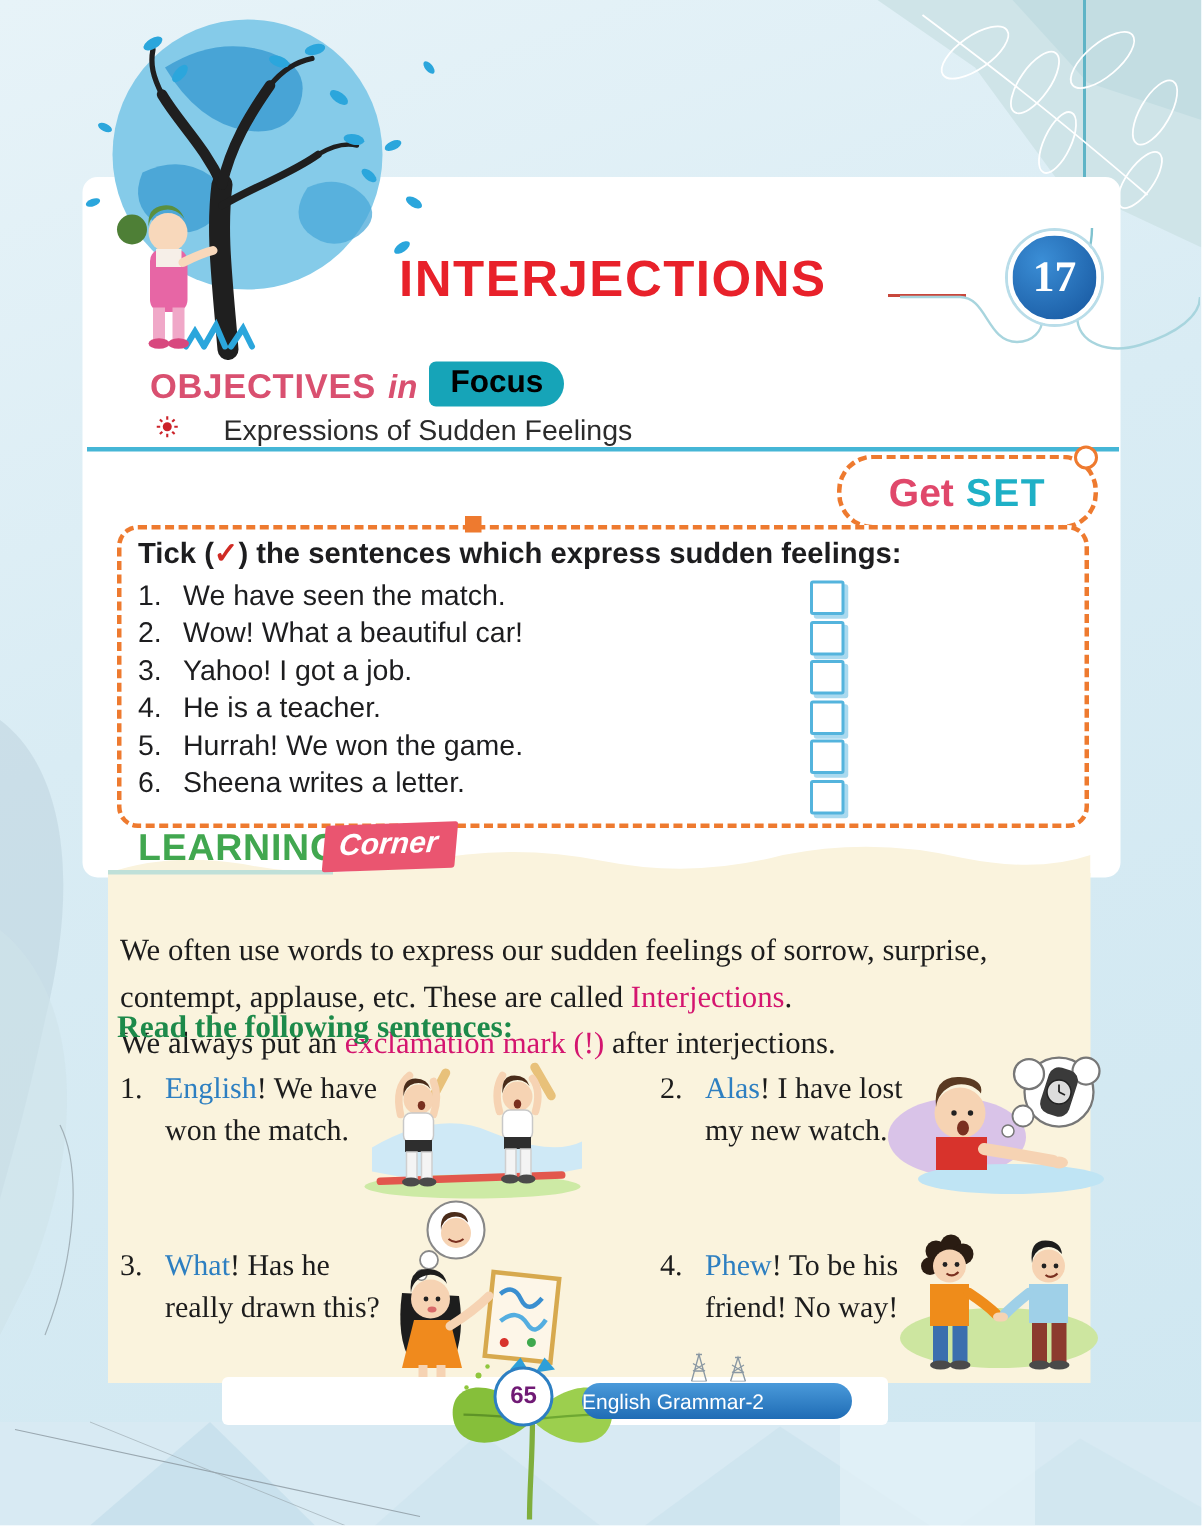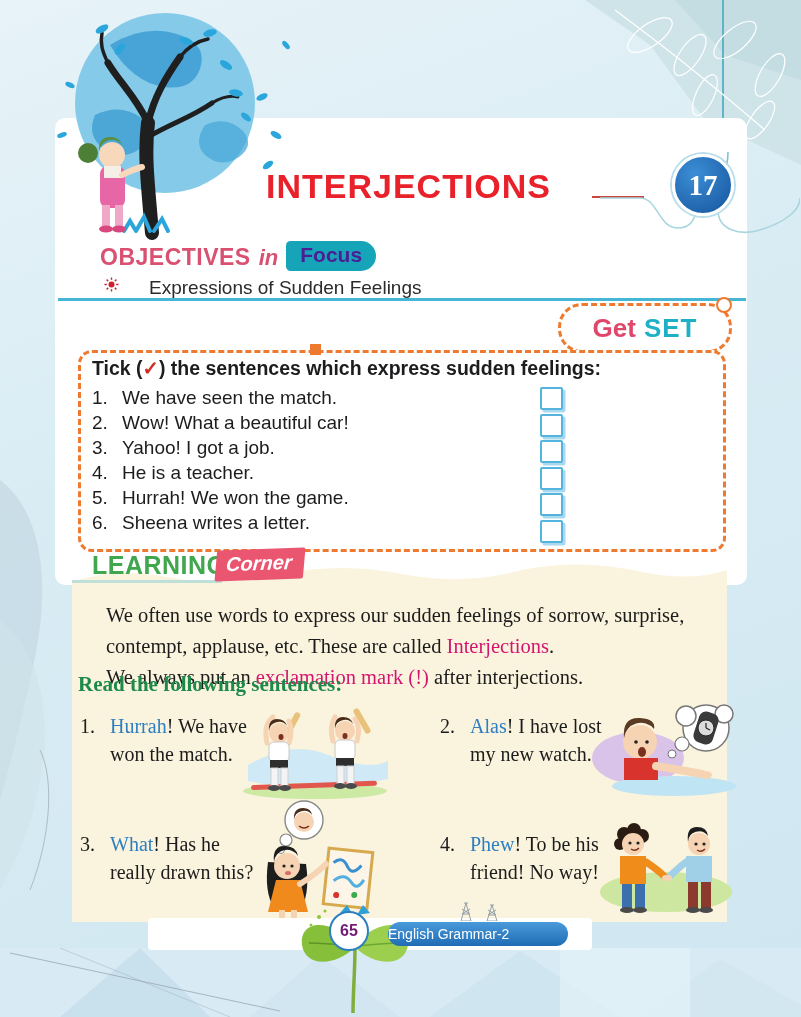--- a/index.html
+++ b/index.html
@@ -19,21 +19,21 @@
   .chapter-badge{left:672px;top:154px;width:56px;height:56px;border-radius:50%;
       background:radial-gradient(circle at 35% 30%,#3b8ed6,#15549c);
       border:3px solid #ffffff;box-shadow:0 0 0 2px #b9dde9;
       display:flex;align-items:center;justify-content:center;
       color:#ffffff;font-family:"Liberation Serif",serif;font-weight:bold;font-size:29px;}
 
   
   .obj-row{left:100px;top:241px;display:flex;align-items:flex-end;gap:8px;}
   .obj-main{font-size:23px;font-weight:800;color:#d95070;letter-spacing:.5px;}
   .obj-in{font-size:22px;font-style:italic;font-weight:bold;color:#d95070;}
-  .obj-focus{font-size:21px;font-weight:800;color:#4c1d95;background:#16a4b8;
+  .obj-focus{font-size:21px;font-weight:800;color:#000000;background:#16a4b8;
       padding:2px 14px 4px 14px;border-radius:5px 16px 16px 5px;}
   .obj-item-row{left:104px;top:277px;display:flex;align-items:flex-start;gap:30px;}
   .obj-item-text{font-size:19px;color:#2b2b2b;}
   .divider{left:58px;top:298px;width:688px;height:0;border-top:3px solid #45b6d6;}
 
   
   .getset{left:558px;top:303px;width:168px;height:44px;border:3px dashed #ee7a2f;border-radius:24px;
       background:#ffffff;display:flex;align-items:center;justify-content:center;gap:8px;}
   .getset-get{font-size:26px;font-weight:800;color:#e0486b;}
   .getset-set{font-size:26px;font-weight:800;color:#1eb0c6;letter-spacing:1px;}
@@ -50,22 +50,22 @@
   .checkbox-col{left:540px;top:387px;}
   .checkbox{width:19px;height:19px;border:2px solid #54b4dd;border-radius:2px;background:#ffffff;
       box-shadow:2.5px 2.5px 0 #a9d9ef;margin-bottom:3.5px;}
 
   
   .learning-word{left:72px;top:551px;font-size:25px;font-weight:800;color:#41a74f;letter-spacing:.5px;margin-left:20px;}
   .learning-underline{left:72px;top:580px;width:150px;height:3px;background:#bfe0d8;}
   .corner-banner{left:216px;top:549px;background:#ea5570;color:#ffffff;font-size:20px;font-weight:800;
       font-style:italic;padding:3px 12px 5px 10px;transform:skewX(-7deg) rotate(-2deg);border-radius:2px;}
 
-  .lc-paragraph{left:80px;top:600px;width:650px;font-family:"Liberation Serif",serif;
-      font-size:20.5px;line-height:31px;color:#1c1c1c;margin-left:26px;}
+  .lc-paragraph{left:80px;top:619px;width:650px;font-family:"Liberation Serif",serif;
+      font-size:20.5px;line-height:31px;color:#1c1c1c;}
   .hl-magenta{color:#d4156f;}
   .read-heading{left:78px;top:672px;font-family:"Liberation Serif",serif;font-size:21px;font-weight:bold;color:#1d8a4a;}
 
   
   .example-text{display:flex;font-family:"Liberation Serif",serif;font-size:20px;line-height:28px;color:#1c1c1c;}
   .ex-num{width:30px;}
   .ex-body{width:158px;}
   .interj{color:#2d7fc1;}
 
   
@@ -254,21 +254,21 @@
   <div class="abs corner-banner">Corner</div>
 
   <div class="abs lc-paragraph">
     <span>We often use words to express our sudden feelings of sorrow, surprise, contempt, applause, etc. These are called </span><span class="hl-magenta">Interjections</span><span>.</span><br>
     <span>We always put an </span><span class="hl-magenta">exclamation mark (!)</span><span> after interjections.</span>
   </div>
   <div class="abs read-heading">Read the following sentences:</div>
 
   <div class="abs example-text" style="left:80px;top:712px;">
     <span class="ex-num">1.</span>
-    <span class="ex-body"><span class="interj">Hurrah</span><span>! We have won the match.</span></span>
+    <span class="ex-body"><span class="interj">English</span><span>! We have won the match.</span></span>
   </div>
   <svg class="abs" style="left:233px;top:703px;" width="165" height="102" viewBox="0 0 165 102">
     <path d="M15,62 q45,-26 80,-10 q40,16 60,6 v18 q-75,16 -140,2z" fill="#cfe9f6"></path>
     <ellipse cx="82" cy="88" rx="72" ry="8" fill="#cdeaa5"></ellipse>
     <rect x="18" y="80" width="126" height="5" rx="2.5" fill="#e2574d" transform="rotate(-2 80 82)"></rect>
 
     <g>
       <rect x="56" y="8" width="6" height="28" rx="3" fill="#e8c17a" transform="rotate(28 59 22)"></rect>
       <path d="M34,40 Q30,22 40,14" stroke="#f6d3b3" stroke-width="5" fill="none" stroke-linecap="round"></path>
       <path d="M56,40 Q60,28 56,18" stroke="#f6d3b3" stroke-width="5" fill="none" stroke-linecap="round"></path>

